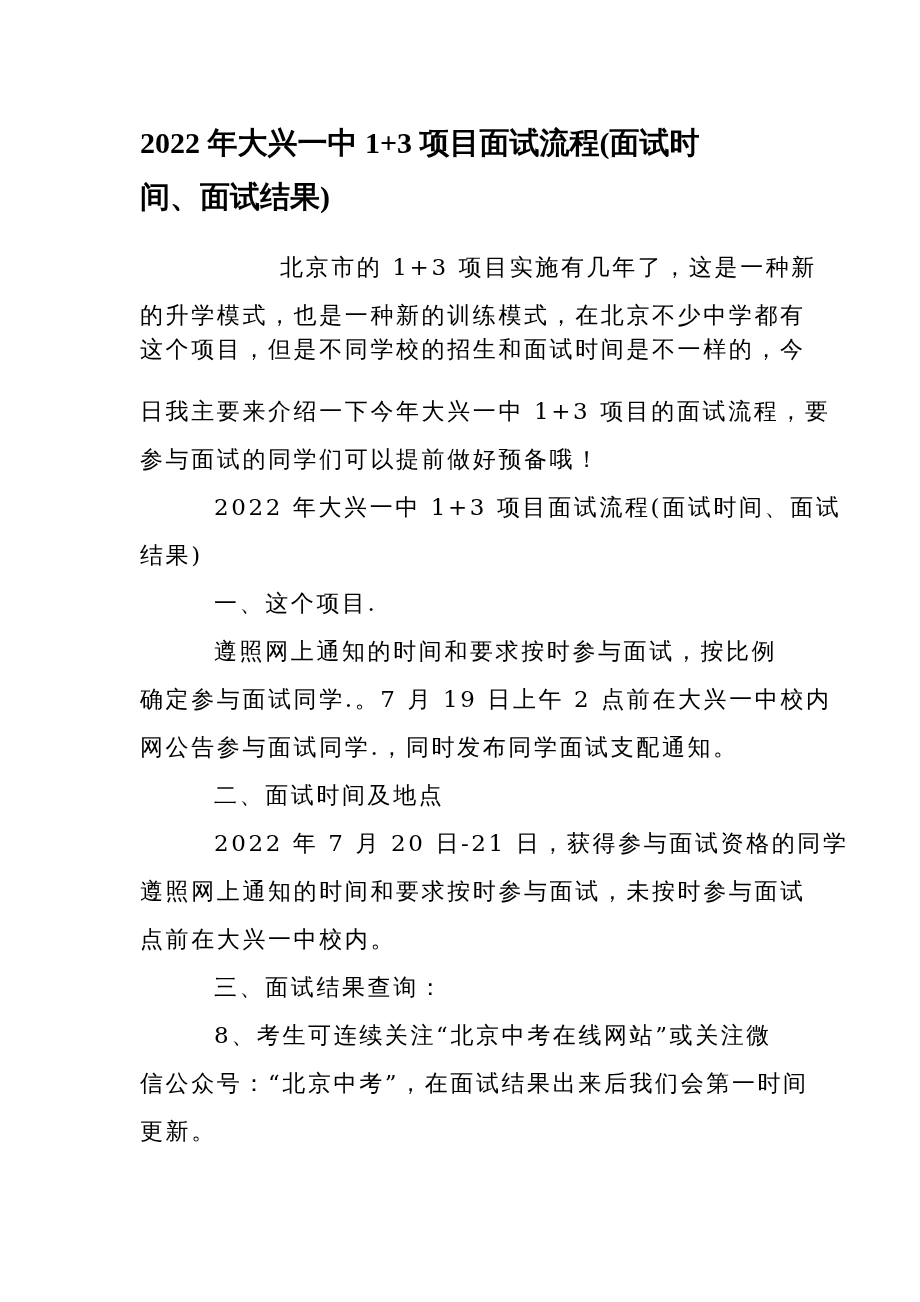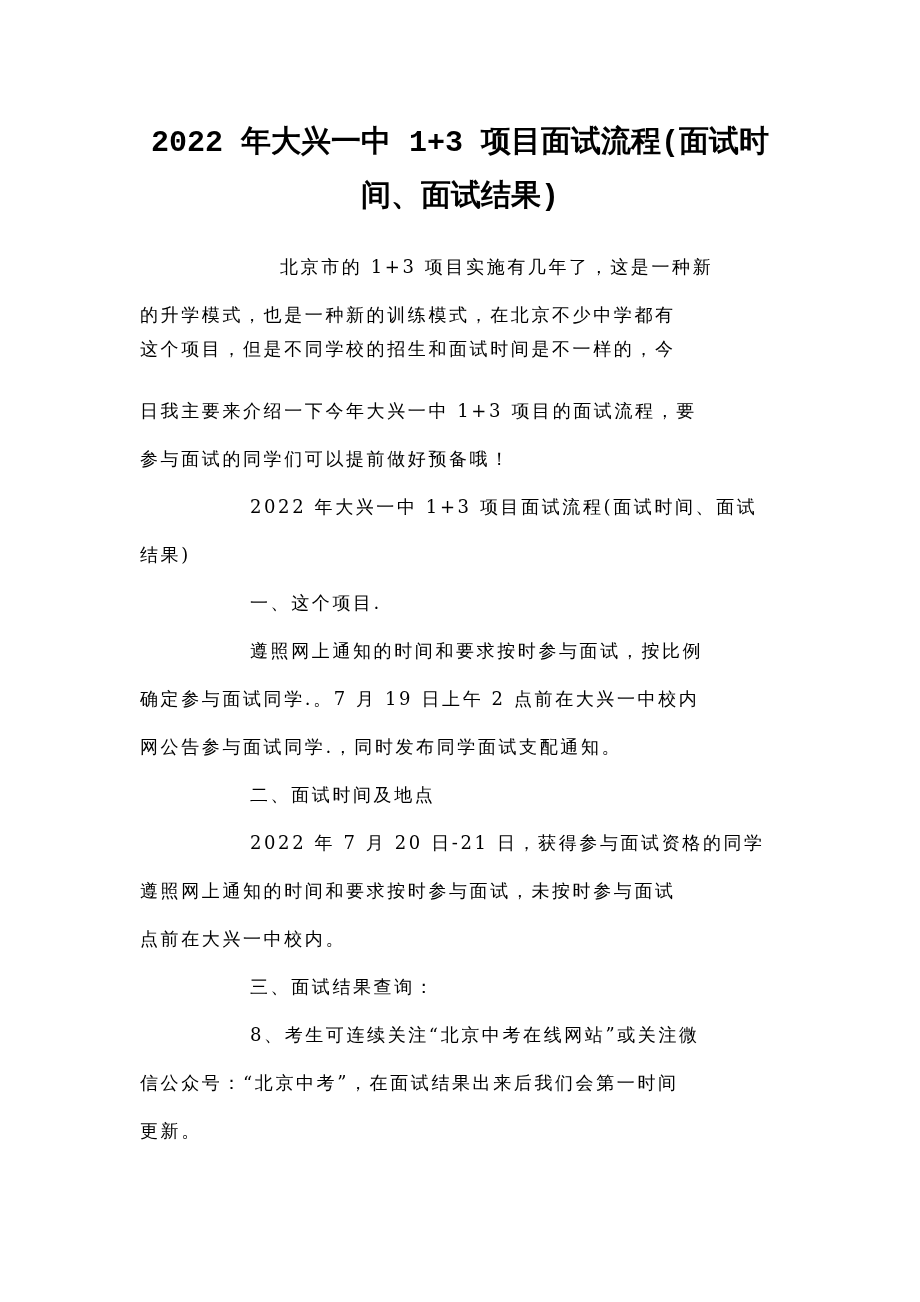--- a/index.html
+++ b/index.html
@@ -17,39 +17,39 @@
     .page {
       position: absolute;
       left: 140px;
       top: 0;
       width: 640px;
     }
     .title {
       position: absolute;
       left: 0;
       width: 640px;
-      text-align: center;
-      font-family: Liberation Mono, monospace;
+      text-align: left;
+      font-family: Liberation Serif, serif;
       font-weight: bold;
       font-size: 30px;
       line-height: 30px;
       letter-spacing: 0px;
     }
     .title.l1 { top: 128px; }
     .title.l2 { top: 182px; }
     .line {
       position: absolute;
       left: 0;
       white-space: nowrap;
       font-family: "DejaVu Serif", "Liberation Serif", serif;
-      font-size: 18px;
+      font-size: 23px;
       line-height: 26px;
       letter-spacing: 2.6px;
     }
-    .line.indent { left: 74px; margin-left: 36px; }
+    .line.indent { left: 74px; }
     .line.indent-big { left: 140px; }
   </style>
 </head>
 <body>
 
 <div class="page">
   <div class="title l1">2022 年大兴一中 1+3 项目面试流程(面试时</div>
   <div class="title l2">间、面试结果)</div>
 
   <div class="line indent-big" style="top:254px">北京市的 1+3 项目实施有几年了，这是一种新</div>

